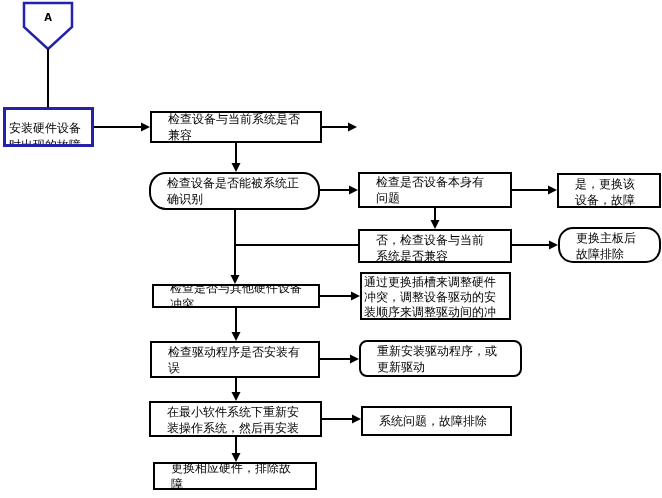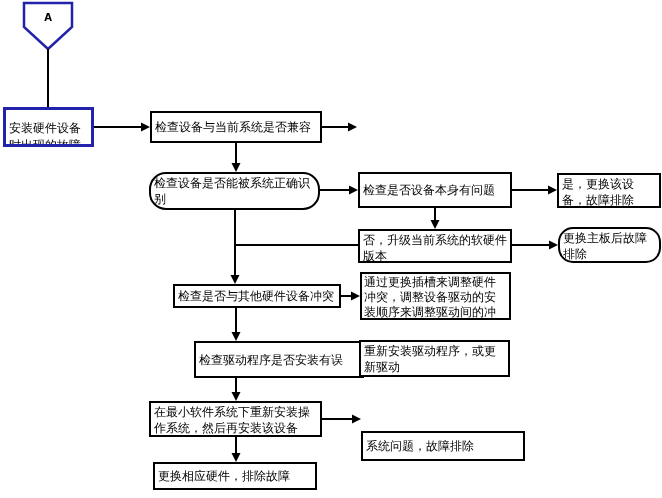--- a/index.html
+++ b/index.html
@@ -26,21 +26,21 @@
     stroke: var(--accent-blue, #2222AA);
     stroke-width: 2.5;
   }
   .node {
     position: absolute;
     box-sizing: border-box;
     background: #ffffff;
     border: 2px solid #000000;
     font-size: 12px;
     line-height: 16px;
-    padding: 1px 3px;
+    padding: 1px 16px;
     overflow: hidden;
   }
   .node.center {
     display: flex;
     align-items: center;
   }
   .node.accent {
     border: 3px solid var(--accent-blue, #2222AA);
     line-height: 17px;
     padding: 10px 3px;
@@ -115,31 +115,31 @@
 
   <div class="node center" style="left:150px; top:111px; width:172px; height:32px;">检查设备与当前系统是否兼容</div>
 
 
   <div class="node" style="left:149px; top:172px; width:171px; height:38px;border-radius:17px;">检查设备是否能被系统正确识别</div>
 
   <div class="node" style="left:557px; top:173px; width:104px; height:35px;">是，更换该设备，故障排除</div>
 
   <div class="node center" style="left:358px; top:172px; width:154px; height:36px;">检查是否设备本身有问题</div>
 
-  <div class="node" style="left:358px; top:229px; width:154px; height:34px;">否，升级当前系统的软硬件版本</div>
+  <div class="node" style="left:358px; top:229px; width:154px; height:34px;">否，检查设备与当前系统是否兼容</div>
 
   <div class="node" style="left:558px; top:227px; width:103px; height:36px;border-radius:15px;">更换主板后故障排除</div>
 
-  <div class="node center" style="left:152px; top:284px; width:168px; height:24px;margin-left:21px;">检查是否与其他硬件设备冲突</div>
+  <div class="node center" style="left:152px; top:284px; width:168px; height:24px;">检查是否与其他硬件设备冲突</div>
 
   <div class="node tight" style="left:360px; top:272px; width:151px; height:48px;">通过更换插槽来调整硬件冲突，调整设备驱动的安装顺序来调整驱动间的冲突。</div>
 
-  <div class="node center" style="left:150px; top:341px; width:170px; height:37px;margin-left:44px;">检查驱动程序是否安装有误</div>
+  <div class="node center" style="left:150px; top:341px; width:170px; height:37px;">检查驱动程序是否安装有误</div>
 
-  <div class="node" style="left:359px; top:340px; width:151px; height:37px;">重新安装驱动程序，或更新驱动</div>
+  <div class="node" style="left:359px; top:340px; width:163px; height:37px;border-radius:8px;">重新安装驱动程序，或更新驱动</div>
 
   <div class="node" style="left:149px; top:401px; width:173px; height:36px;">在最小软件系统下重新安装操作系统，然后再安装该设备</div>
 
-  <div class="node center" style="left:361px; top:406px; width:164px; height:30px;margin-top:25px;">系统问题，故障排除</div>
+  <div class="node center" style="left:361px; top:406px; width:151px; height:30px;">系统问题，故障排除</div>
 
   <div class="node center" style="left:153px; top:462px; width:164px; height:28px;">更换相应硬件，排除故障</div>
 
 </div>
 
 </body></html>

